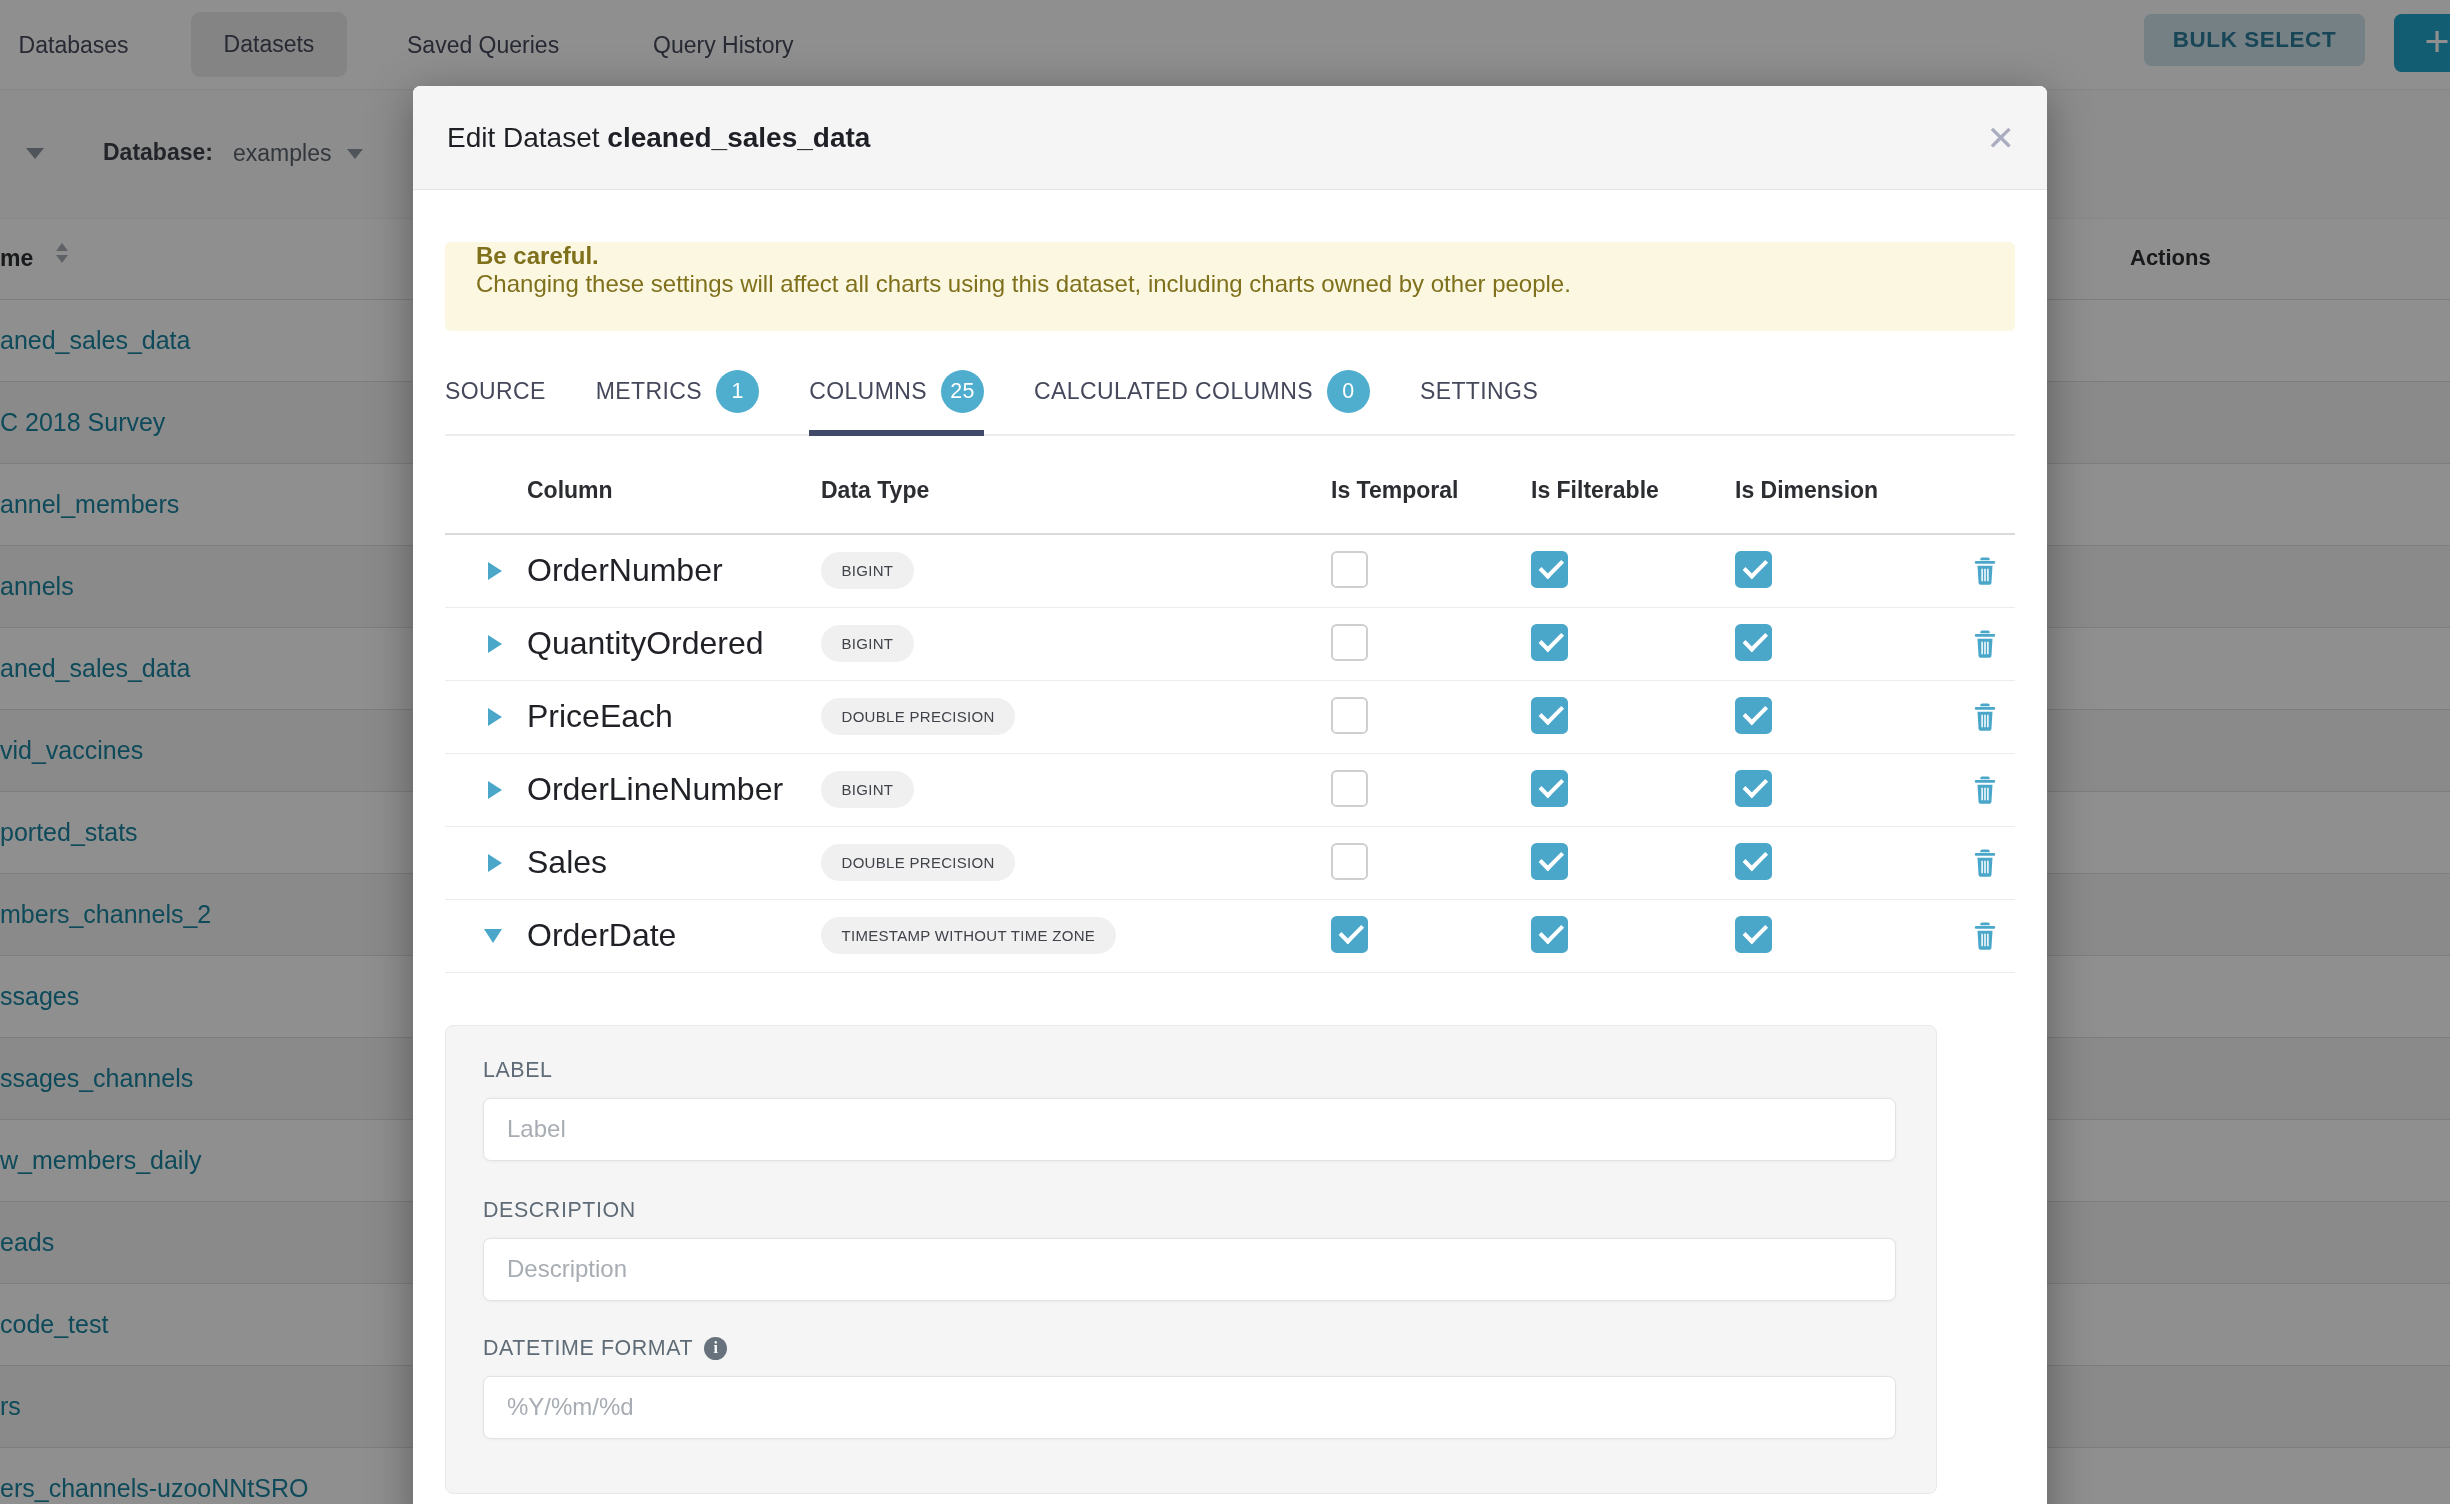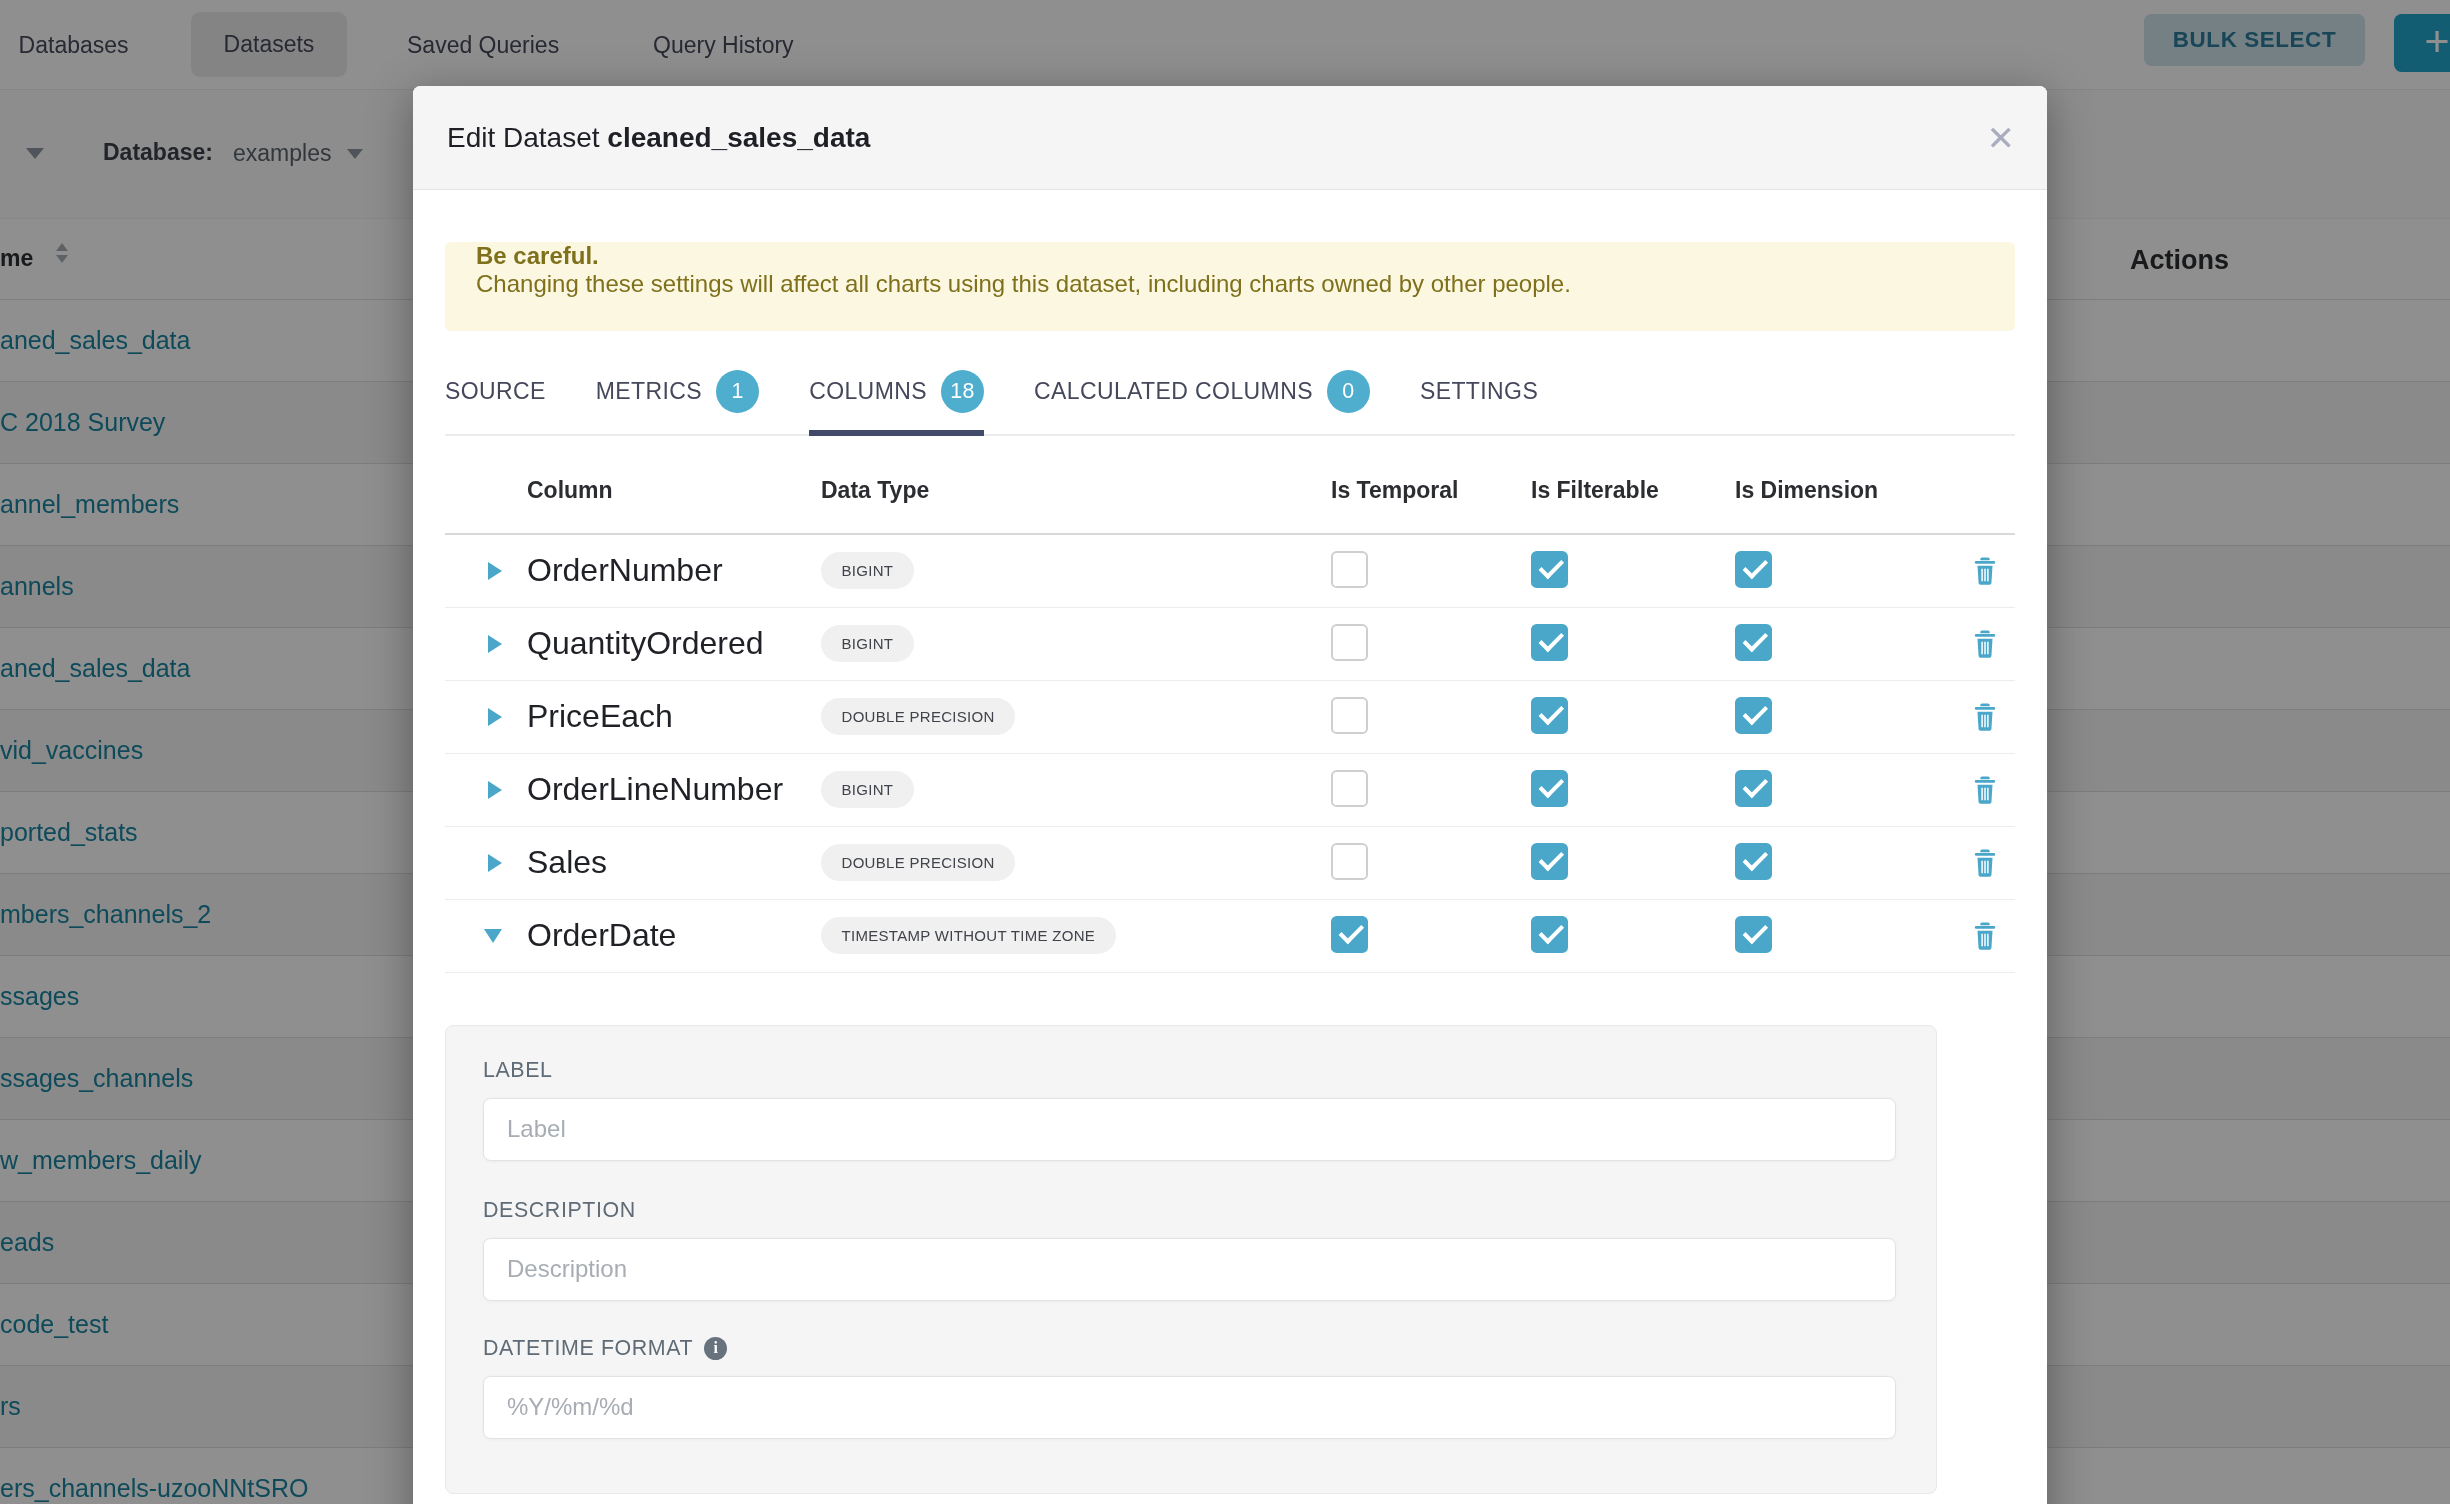--- a/index.html
+++ b/index.html
@@ -35,21 +35,21 @@
   .fb-caret2 { position:absolute; left:347px; top:59px; border-left-width:8.4px; border-right-width:8.4px; border-top-width:10.3px; }
 
   .bg-header { position:absolute; left:0; top:219px; width:2450px; height:81px; background:#fff;
     border-bottom:0.9px solid #e0e0e0; }
   .bg-name { position:absolute; left:0; top:26px; font-size:23px; font-weight:600; color:#2d2f33; }
   .sort-icon { position:absolute; left:56px; top:24px; display:flex; flex-direction:column; gap:3.7px; }
   .sort-icon .up { width:0;height:0;border-left:6.5px solid transparent;border-right:6.5px solid transparent;
     border-bottom:8.4px solid #a8afb6; }
   .sort-icon .dn { width:0;height:0;border-left:6.5px solid transparent;border-right:6.5px solid transparent;
     border-top:8.4px solid #a8afb6; }
-  .bg-actions { position:absolute; left:2130px; top:26px; font-size:27px; font-weight:600; color:#2d2f33; }
+  .bg-actions { position:absolute; left:2130px; top:26px; font-size:22px; font-weight:600; color:#2d2f33; }
 
   .bg-rows { position:absolute; left:0; top:300px; width:2450px; height:1205px; }
   .bgrow { width:2450px; height:82px; border-bottom:0.9px solid #dfdfdf; display:flex; align-items:center; }
   .bgrow.alt { background:#f6f6f6; }
   .bgrow a { font-size:25px; color:#1985a0; text-decoration:none; white-space:nowrap; cursor:pointer; }
 
   
   .overlay { position:absolute; left:0; top:0; width:2450px; height:1505px;
     background:rgba(0,0,0,0.44); }
 
@@ -213,21 +213,21 @@
       <div class="tabs" id="tabs">
           <div class="tab">
             <span>SOURCE</span>
           </div>
           <div class="tab">
             <span>METRICS</span>
             <span class="badge">1</span>
           </div>
           <div class="tab active">
             <span>COLUMNS</span>
-            <span class="badge">18</span>
+            <span class="badge">25</span>
           </div>
           <div class="tab">
             <span>CALCULATED COLUMNS</span>
             <span class="badge">0</span>
           </div>
           <div class="tab">
             <span>SETTINGS</span>
           </div>
         </div>
 

